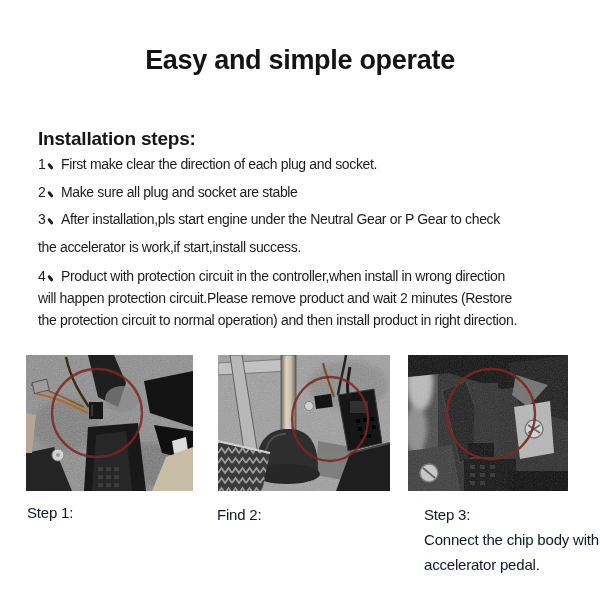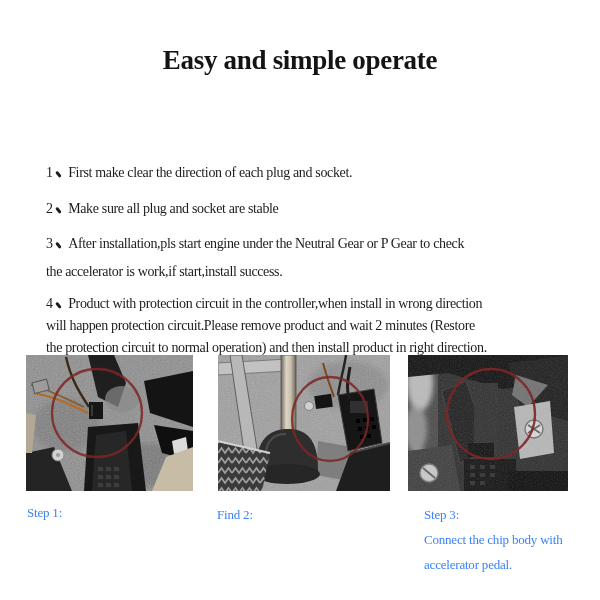--- a/index.html
+++ b/index.html
@@ -1,49 +1,50 @@
 <!DOCTYPE html>
 <html><head>
 <meta charset="utf-8">
 <style>
   html,body{margin:0;padding:0;background:#ffffff;}
   .page{position:relative;width:600px;height:600px;background:#ffffff;overflow:hidden;
-        font-family:Liberation Serif, serif;color:#1a1a1a;}
+        font-family:Liberation Sans, sans-serif;color:#1a1a1a;}
   .title{position:absolute;top:27px;left:0;width:600px;text-align:center;
          font-size:27px;font-weight:bold;letter-spacing:-0.3px;color:#141414;}
   .section-heading{position:absolute;top:112px;left:38px;font-size:19px;font-weight:bold;
          letter-spacing:-0.2px;color:#161616;}
   .steps{position:absolute;top:151px;left:38px;width:556px;font-size:14px;
          letter-spacing:-0.35px;color:#1c1c1c;}
-  .steps p{margin:8px;line-height:27.5px;}
+  .steps p{margin:0;line-height:27.5px;}
   .steps p.step-4{line-height:22px;margin-top:4px;}
   .step-text{white-space:pre-line;}
   .num{display:inline-block;}
   .dun{display:inline-block;width:2.5px;height:7px;border-radius:2px;background:#1d1d1d;
        transform:rotate(-38deg);margin:0 9px 0 4px;vertical-align:-1px;}
   .photos{position:absolute;top:355px;left:0;width:600px;height:136px;}
   .photo{position:absolute;top:0;height:136px;}
   .photo svg{display:block;}
   .photo-1{left:26px;width:167px;}
   .photo-2{left:218px;width:172px;}
   .photo-3{left:408px;width:160px;}
-  .caption{position:absolute;top:502px;font-size:13px;letter-spacing:-0.2px;color:#3b82f6;}
+  .caption{position:absolute;top:502px;font-size:15px;letter-spacing:-0.2px;color:#0f172a;}
   .caption-title{font-weight:normal;}
   .caption-text{white-space:pre-line;}
   .caption-1{left:27px;width:186px;line-height:21px;}
   .caption-2{left:217px;width:192px;line-height:25px;}
   .caption-3{left:424px;width:192px;line-height:25px;}
 </style>
 </head>
 <body>
 
 <div class="page">
 
   <h1 class="title">Easy and simple operate</h1>
 
+  <h2 class="section-heading">Installation steps:</h2>
 
   <div class="steps">
     <p class="step step-1"><span class="num">1</span><span class="dun"></span><span class="step-text">First make clear the direction of each plug and socket.</span></p>
     <p class="step step-2"><span class="num">2</span><span class="dun"></span><span class="step-text">Make sure all plug and socket are stable</span></p>
     <p class="step step-3"><span class="num">3</span><span class="dun"></span><span class="step-text">After installation,pls start engine under the Neutral Gear or P Gear to check
 the accelerator is work,if start,install success.</span></p>
     <p class="step step-4"><span class="num">4</span><span class="dun"></span><span class="step-text">Product with protection circuit in the controller,when install in wrong direction
 will happen protection circuit.Please remove product and wait 2 minutes (Restore
 the protection circuit to normal operation) and then install product in right direction.</span></p>
   </div>

